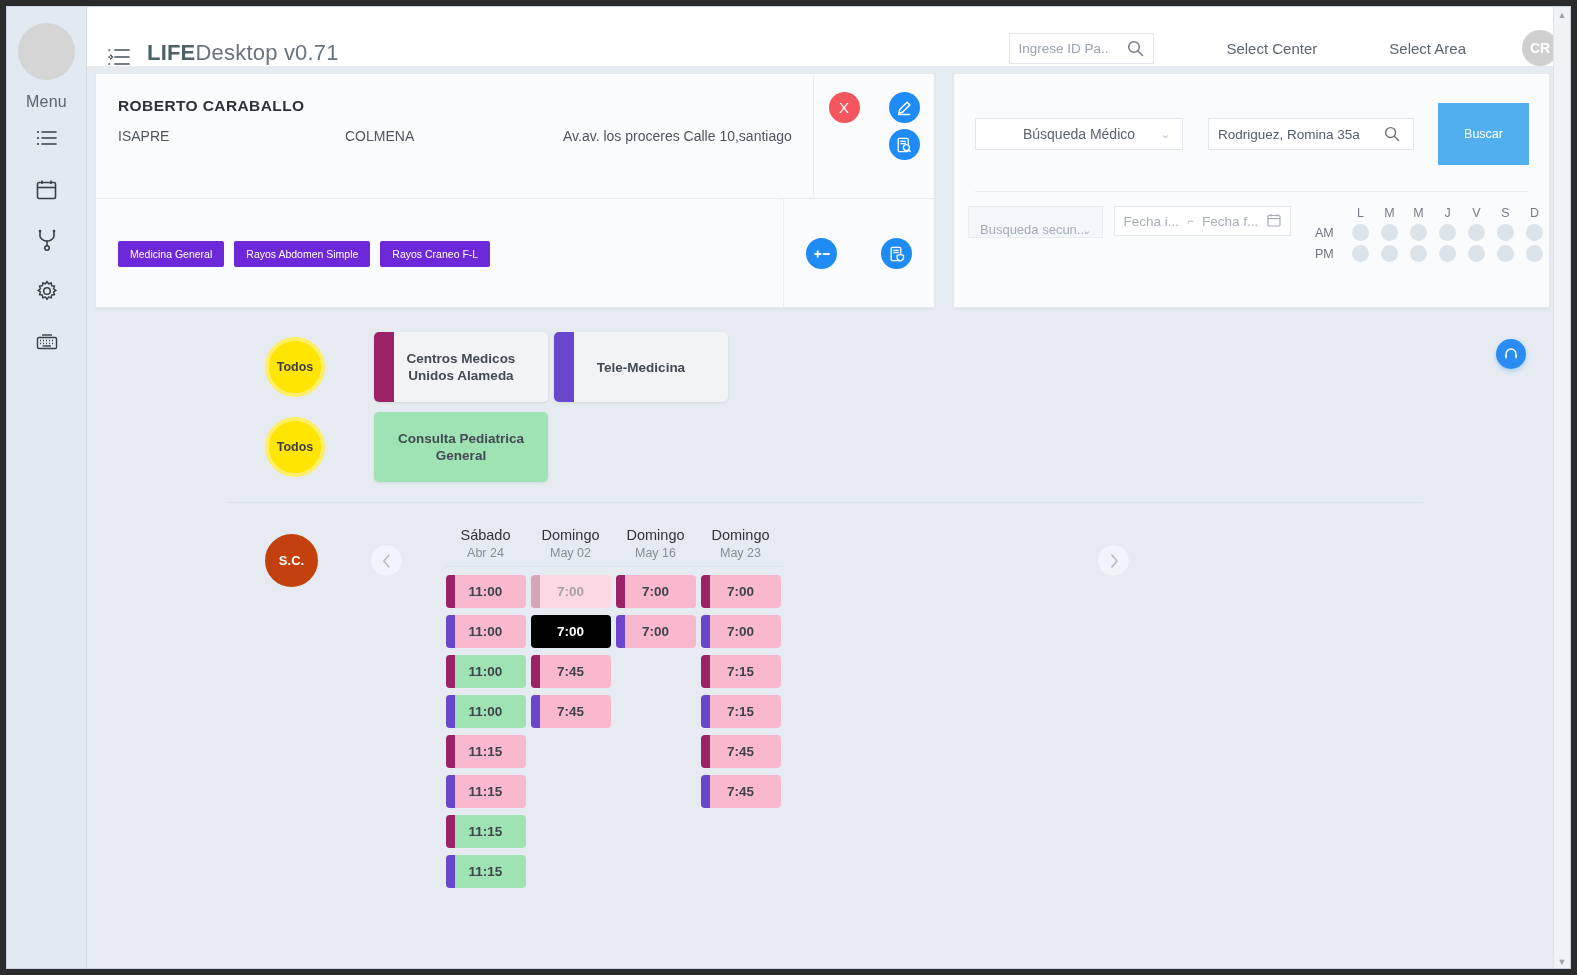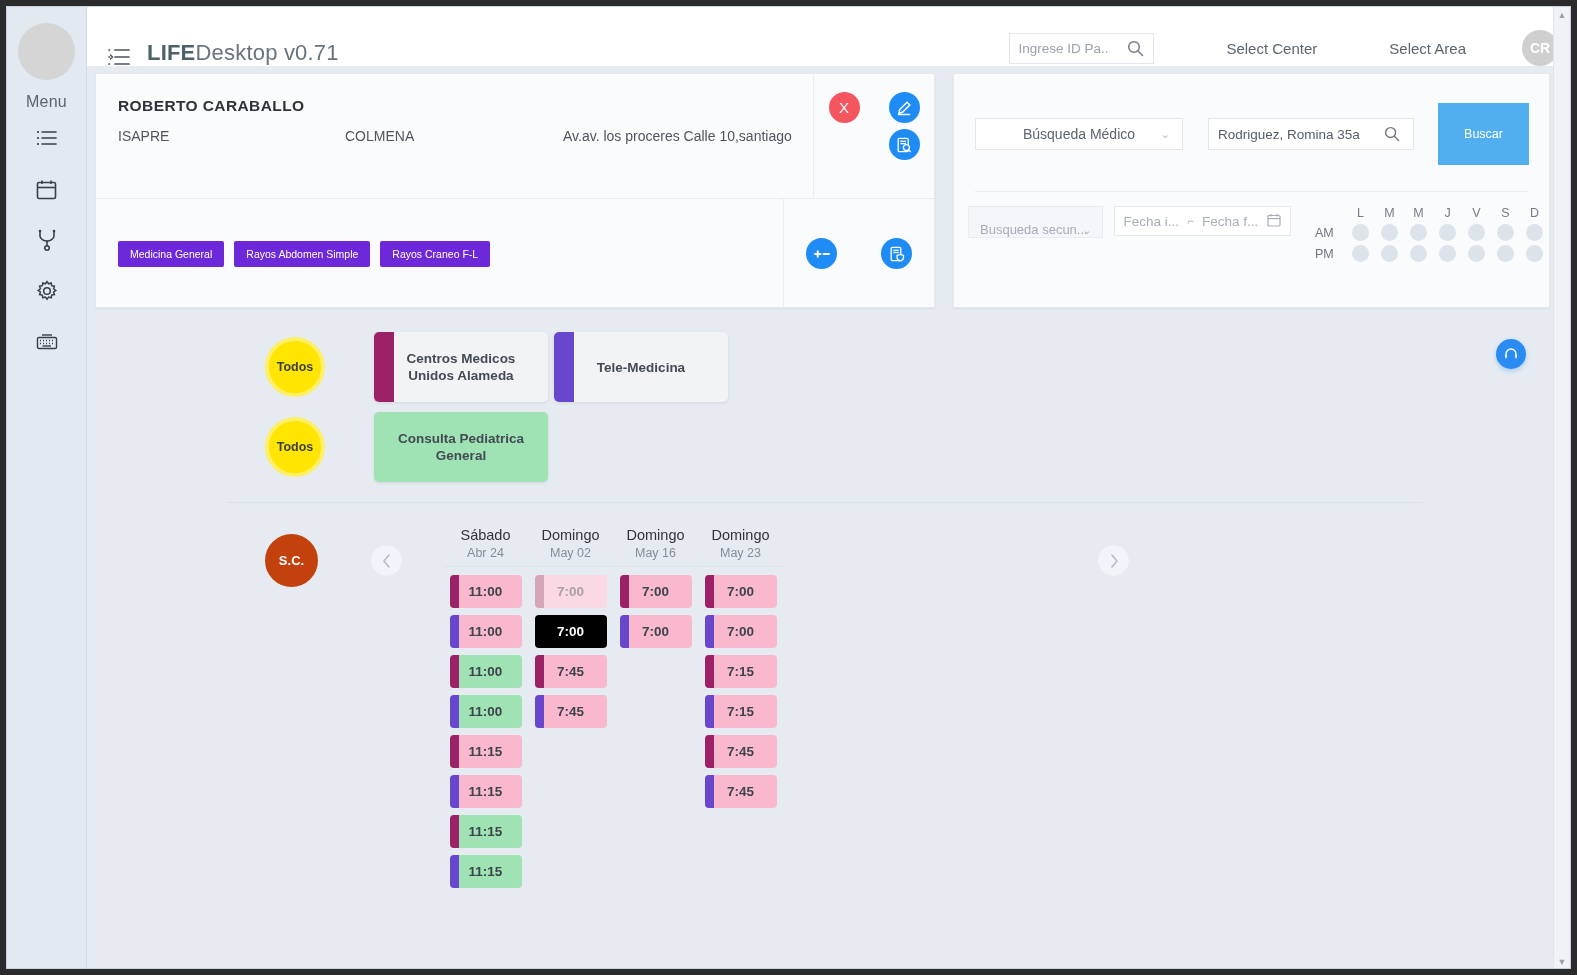--- a/index.html
+++ b/index.html
@@ -201,21 +201,21 @@
   }
   .navbtn.prev { margin-left: 52px; margin-top: 17px; }
   .navbtn.next { margin-left: 314px; margin-top: 17px; }
   .daycols { display: flex; margin-left: 40px; }
   .daycol { width: 85px; }
   .dc-head { text-align: center; padding-bottom: 6px; border-bottom: 1px solid #dde4ec; }
   .dc-day { font-size: 14.5px; color: #2f343b; }
   .dc-date { font-size: 12.5px; color: #868d97; margin-top: 3px; }
   .slots { padding-top: 8px; display: flex; flex-direction: column; align-items: center; gap: 7px; }
   .slot {
-    width: 72px; height: 33px; border-radius: 4px; position: relative;
+    width: 80px; height: 33px; border-radius: 4px; position: relative;
     display: flex; align-items: center; justify-content: center;
     font-size: 13.5px; font-weight: bold; color: #3d434b; cursor: pointer;
     overflow: hidden;
   }
   .slot .bar { position: absolute; left: 0; top: 0; bottom: 0; width: 9px; }
   .slot.pink { background: #f9b8cd; }
   .slot.green { background: #9fe3b5; }
   .slot.faded { background: #fbd9e4; color: #a9a2a6; }
   .slot.faded .bar { background: #d7a5b8; }
   .slot.selected { background: #000; color: #fff; }

